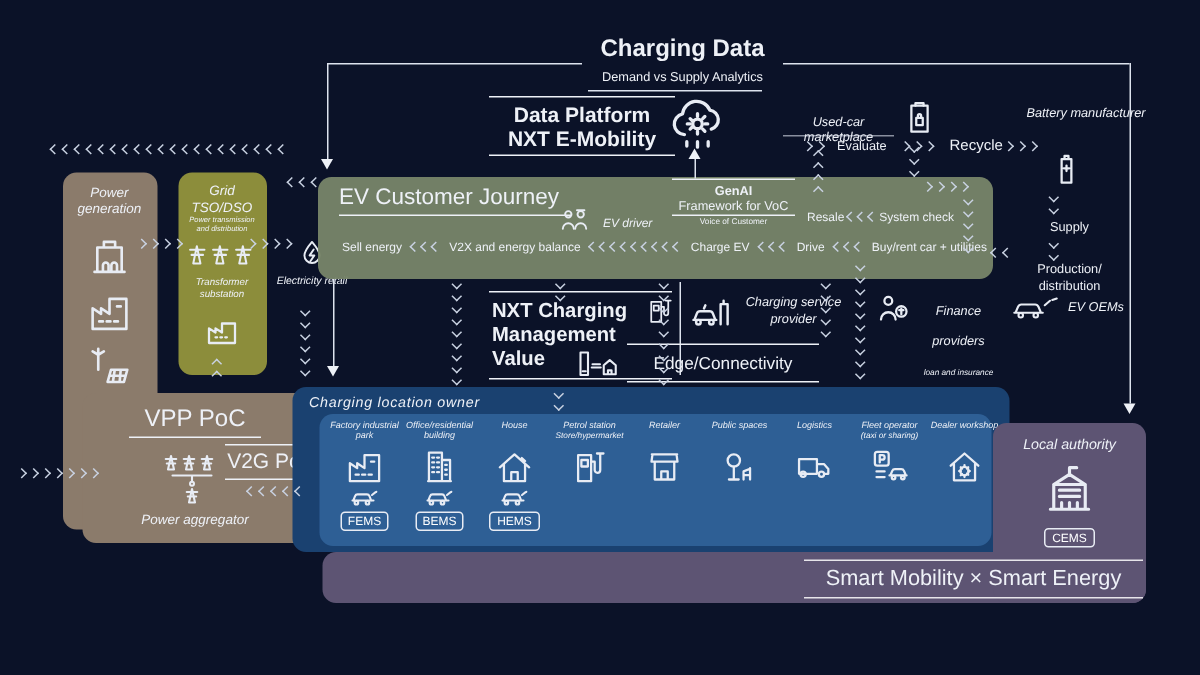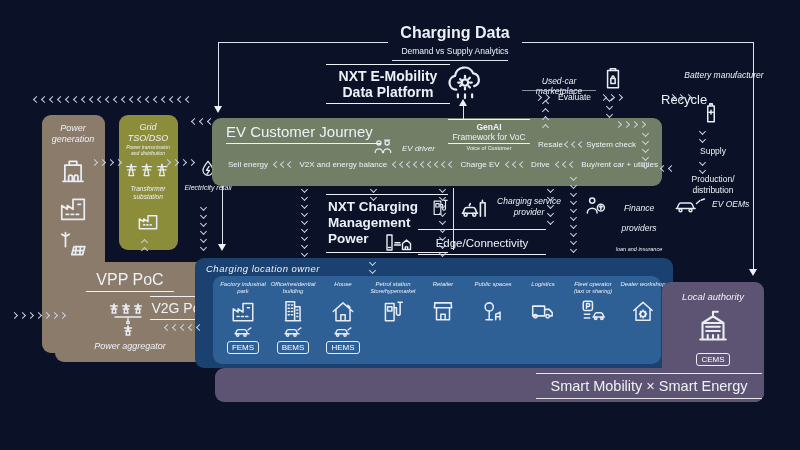--- a/index.html
+++ b/index.html
@@ -174,22 +174,22 @@
   <div class="abs ctr" style="left:390px;top:46px;width:130px;font-size:8.5px;">Demand vs Supply Analytics</div>
   <div class="hline" style="left:218px;top:42px;width:170px;"></div>
   <div class="hline" style="left:522px;top:42px;width:231px;"></div>
   <div class="hline" style="left:392px;top:60px;width:116px;"></div>
   <div class="vline" style="left:218px;top:42px;height:64px;"></div>
   <div class="arrow down" style="left:214px;top:106px;"></div>
   <div class="vline" style="left:753px;top:42px;height:227px;"></div>
   <div class="arrow down" style="left:749px;top:269px;"></div>
 
   <div class="abs ctr" style="left:326px;top:64px;width:124px;border-top:1px solid #eef1f7;border-bottom:1px solid #eef1f7;padding:3px 0;">
+    <div style="font-size:14px;font-weight:600;">Data Platform</div>
     <div style="font-size:14px;font-weight:600;">NXT E-Mobility</div>
-    <div style="font-size:14px;font-weight:600;">Data Platform</div>
   </div>
   <span class="abs ic" style="left:446px;top:62px;width:38px;height:38px;">
       <svg viewBox="0 0 24 24" width="100%" height="100%">
         <path d="M6.5 17.5a4.4 4.4 0 01-.8-8.7A6 6 0 0117.2 7.2a4.1 4.1 0 01.6 8"></path>
         <circle cx="12" cy="13" r="2"></circle>
         <path d="M12 9.9v-1.2M12 17.3v-1.2M15.1 13h1.2M7.7 13h1.2M14.2 10.8l.9-.9M8.9 15.2l.9-.9M14.2 15.2l.9.9M8.9 10.8l.9.9"></path>
         <path d="M7.5 20.5v1.8M12 20.5v2.3M16.5 20.5v1.8"></path>
       </svg>
     </span>
   <div class="vline" style="left:463px;top:106px;height:13px;"></div>
@@ -197,34 +197,34 @@
 
   <div class="abs it ctr" style="left:518px;top:76px;width:82px;font-size:8.5px;">Used-car marketplace</div>
   <div class="hline" style="left:522px;top:90px;width:74px;opacity:.6;"></div>
   <span class="abs ic" style="left:600px;top:64px;width:26px;height:28px;">
       <svg viewBox="0 0 24 24" width="100%" height="100%">
         <path d="M7 5h10v16H7z"></path>
         <path d="M9.5 5V3.5h5V5M10 12.5h4v4.5h-4zM11 12.5v-1.3a1 1 0 012 0v1.3"></path>
       </svg>
     </span>
   <div class="abs" style="left:558px;top:92px;font-size:8.5px;">Evaluate</div>
-  <div class="abs" style="left:633px;top:92px;font-size:13px;margin-left:28px;">Recycle</div>
+  <div class="abs" style="left:633px;top:92px;font-size:10px;">Recycle</div>
   <div class="abs it ctr" style="left:684px;top:70px;width:80px;font-size:8.5px;line-height:1.3;">Battery manufacturer</div>
   <span class="abs ic" style="left:698px;top:98px;width:26px;height:28px;">
       <svg viewBox="0 0 24 24" width="100%" height="100%">
         <path d="M9 6.5h6v14.5H9zM10.8 6.5V4.5h2.4v2M12 10.5v3.4M10.3 12.2h3.4"></path>
       </svg>
     </span>
   <div class="abs ctr" style="left:688px;top:146px;width:50px;font-size:8.5px;">Supply</div>
   <div class="abs ctr" style="left:682px;top:174px;width:62px;font-size:8.5px;line-height:1.3;">
     <span>Production/</span><br><span>distribution</span>
   </div>
 
   <div class="abs" style="left:326px;top:194px;width:122px;border-top:1px solid #eef1f7;border-bottom:1px solid #eef1f7;padding:4px 2px;">
-    <span style="font-size:13.5px;font-weight:600;line-height:1.2;display:block;width:106px;">NXT Charging Management Power</span>
+    <span style="font-size:13.5px;font-weight:600;line-height:1.2;display:block;width:106px;">NXT Charging Management Value</span>
   </div>
   <span class="abs ic" style="left:430px;top:197px;width:20px;height:20px;">
       <svg viewBox="0 0 24 24" width="100%" height="100%">
         <path d="M5 5h8v16H5zM7 8h4v4H7z"></path>
         <path d="M13 9h2.2v5.2a1.7 1.7 0 003.4 0V6.5M18.6 6.5V4M16.6 4h4"></path>
       </svg>
     </span>
   <div class="vline" style="left:453px;top:188px;height:62px;"></div>
 
   <span class="abs ic" style="left:458px;top:194px;width:32px;height:28px;">

